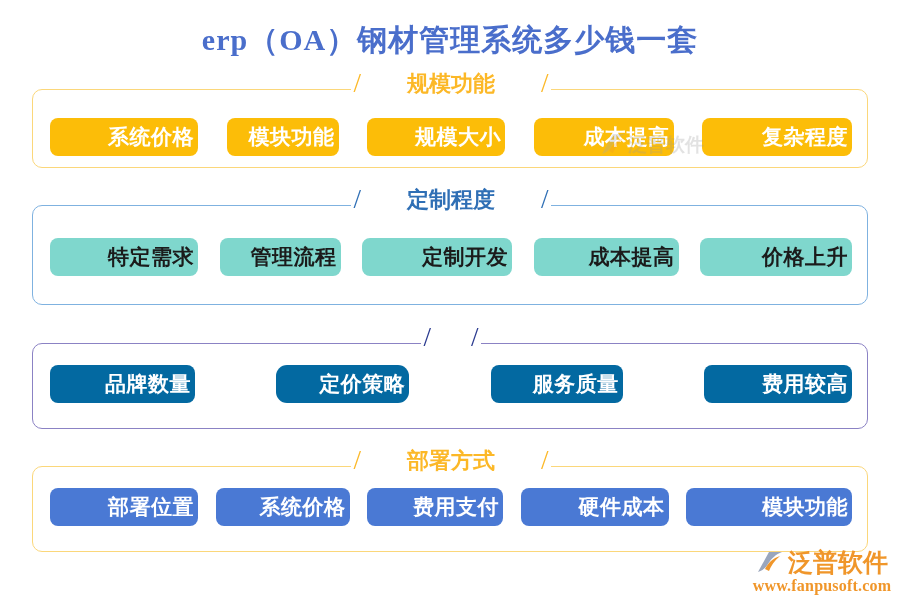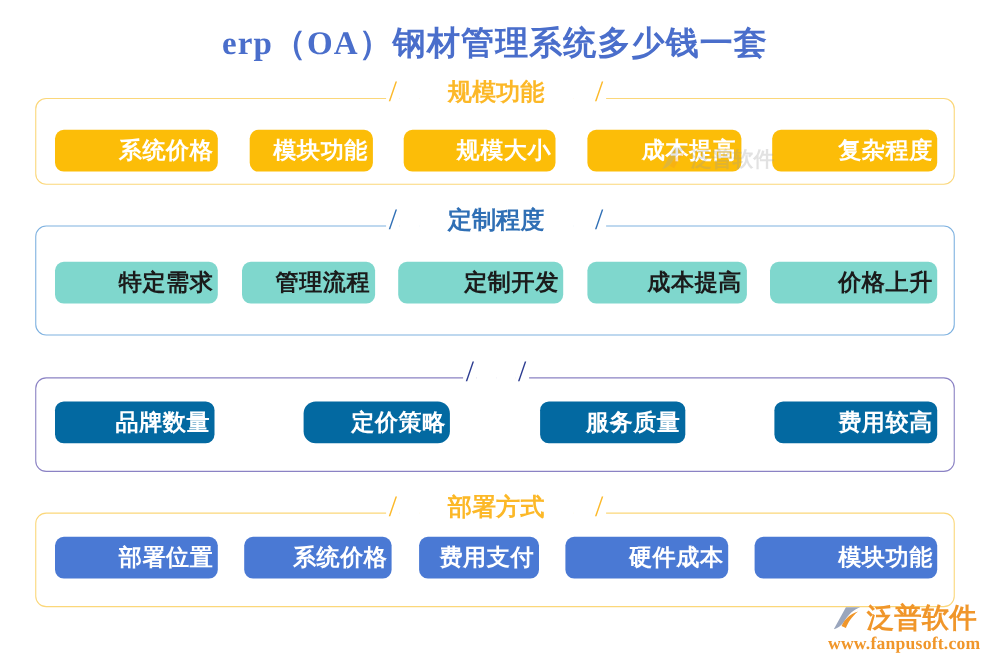--- a/index.html
+++ b/index.html
@@ -139,21 +139,21 @@
   .sec-2 .pill:nth-child(5) { width: 152px; }
 
   .sec-3 .pill:nth-child(1) { width: 145px; }
   .sec-3 .pill:nth-child(2) { width: 133px; border-radius: 11px; }
   .sec-3 .pill:nth-child(3) { width: 132px; }
   .sec-3 .pill:nth-child(4) { width: 148px; }
   .sec-3 .pill:nth-child(5) { width: 164px; }
 
   .sec-4 .pill:nth-child(1) { width: 148px; }
   .sec-4 .pill:nth-child(2) { width: 134px; }
-  .sec-4 .pill:nth-child(3) { width: 109px; }
+  .sec-4 .pill:nth-child(3) { width: 136px; }
   .sec-4 .pill:nth-child(4) { width: 148px; }
   .sec-4 .pill:nth-child(5) { width: 166px; }
 
   
   .watermark-center {
     position: absolute;
     left: 600px;
     top: 122px;
     width: 124px;
     height: 46px;

